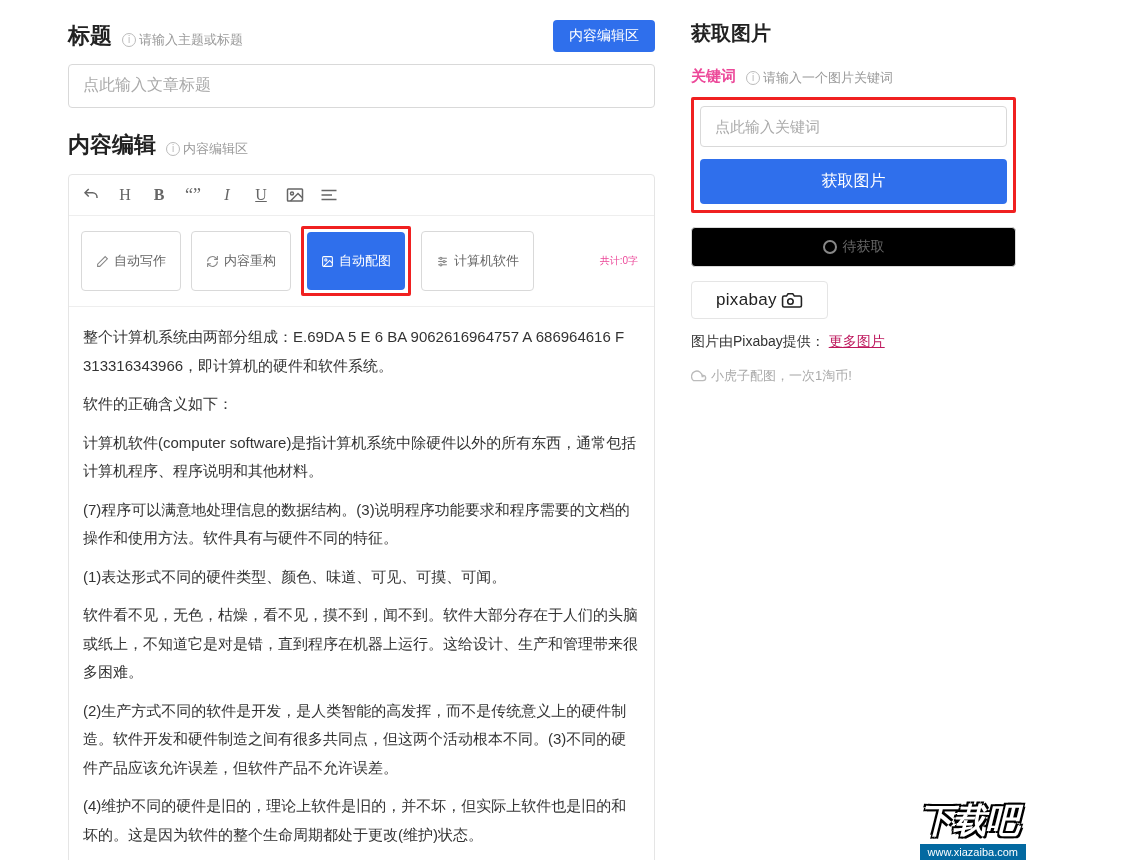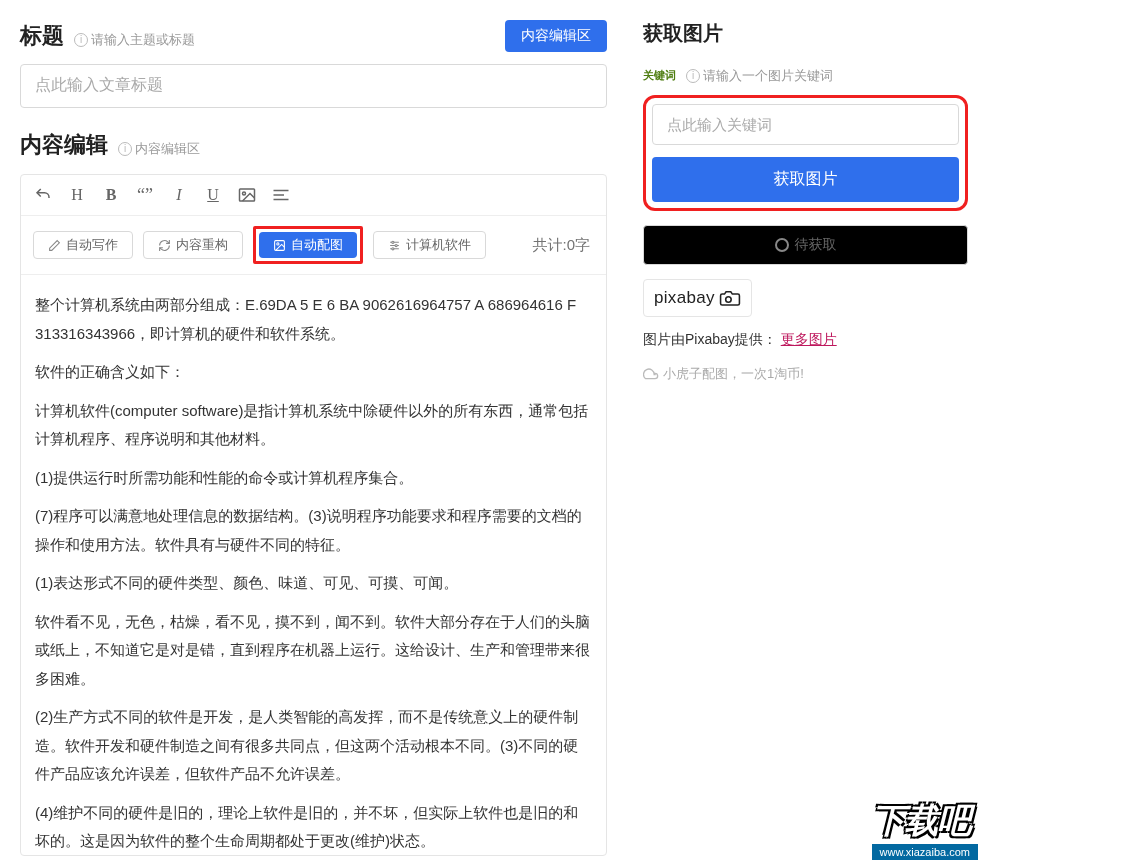--- a/index.html
+++ b/index.html
@@ -1,17 +1,17 @@
 <!DOCTYPE html>
 <html><head>
 <meta charset="utf-8">
 <style>
 * { margin: 0; padding: 0; box-sizing: border-box; }
 body { font-family: -apple-system, "Microsoft YaHei", "PingFang SC", sans-serif; background: #fff; color: #333; font-size: 14px; }
-.container { display: flex; width: 986px; height: 860px; }
+.container { display: flex; width: 986px; height: 860px; margin-left: 48px; }
 .main { flex: 1; padding: 20px 24px 0 20px; min-width: 0; }
 .sidebar { width: 355px; padding: 20px 18px 0 12px; }
 
 .section-header { display: flex; align-items: center; justify-content: space-between; margin-bottom: 12px; }
 .section-title-row { display: flex; align-items: baseline; gap: 10px; }
 .section-title { font-size: 22px; font-weight: 600; color: #222; }
 .hint { font-size: 13px; color: #999; display: inline-flex; align-items: center; gap: 3px; }
 .hint-icon { display: inline-block; width: 14px; height: 14px; border: 1px solid #bbb; border-radius: 50%; font-size: 10px; line-height: 12px; text-align: center; color: #bbb; }
 
 .btn { display: inline-flex; align-items: center; gap: 5px; padding: 7px 16px; border-radius: 4px; font-size: 14px; cursor: pointer; border: none; white-space: nowrap; }
@@ -22,44 +22,44 @@
 .input-wide::placeholder { color: #aaa; }
 
 .content-section { margin-top: 22px; }
 
 .editor-box { border: 1px solid #e5e5e5; border-radius: 4px; margin-top: 14px; overflow: hidden; }
 .toolbar-row { display: flex; align-items: center; gap: 14px; padding: 10px 12px; border-bottom: 1px solid #eee; }
 .tool-icon { width: 20px; height: 20px; display: flex; align-items: center; justify-content: center; color: #666; cursor: pointer; font-family: Georgia, serif; font-size: 16px; }
 
 .action-row { display: flex; align-items: center; padding: 10px 12px; gap: 10px; border-bottom: 1px solid #eee; }
 .action-row .spacer { flex: 1; }
-.count-text { color: #737373; font-size: 15px; margin-right: 4px; }
-
-.btn-sm { padding: 4px 14px; font-size: 13px; }
+.count-text { color: #ec4899; font-size: 10px; margin-right: 4px; }
+
+.btn-sm { padding: 20px 14px; font-size: 13px; }
 .btn-blue { background: #2f6fec; color: #fff; }
 .icon-sm { display: inline-flex; }
 
 .highlight-wrap { border: 3px solid #f02020; padding: 3px; border-radius: 2px; display: inline-flex; }
-.highlight-sidebar { border: 3px solid #f02020; padding: 6px; border-radius: 12px; }
+.highlight-sidebar { border: 3px solid #f02020; padding: 6px; border-radius: 2px; }
 
 .editor-content { padding: 16px 14px; font-size: 15px; line-height: 1.9; color: #333; height: 580px; overflow: hidden; }
 .editor-content p { margin-bottom: 10px; }
 
 .sidebar h3 { font-size: 20px; font-weight: 600; margin-bottom: 20px; color: #222; }
 .field-label-row { display: flex; align-items: baseline; gap: 10px; margin-bottom: 10px; }
-.field-label { font-size: 11px; font-weight: 600; color: #4d7c0f; }
+.field-label { font-size: 15px; font-weight: 600; color: #ec4899; }
 
 .keyword-input { width: 100%; padding: 11px 14px; border: 1px solid #d9d9d9; border-radius: 4px; font-size: 15px; }
 .keyword-input::placeholder { color: #aaa; }
 .fetch-btn { width: 100%; margin-top: 12px; padding: 12px 0; background: #2f6fec; color: #fff; border: none; border-radius: 4px; font-size: 16px; cursor: pointer; }
 
 .pending-btn { width: 100%; margin-top: 14px; padding: 10px 0; background: #000000; border: 1px solid #d9d9d9; border-radius: 4px; font-size: 14px; color: #666; display: flex; align-items: center; justify-content: center; gap: 6px; cursor: pointer; }
 .circle-icon { width: 14px; height: 14px; border: 2px solid #888; border-radius: 50%; }
 
-.pixabay-box { margin-top: 14px; border: 1px solid #e5e5e5; border-radius: 4px; padding: 8px 10px; display: inline-flex; align-items: center; gap: 4px; font-family: Arial, sans-serif; font-size: 17px; letter-spacing: 0.3px; color: #222; }
+.pixabay-box { margin-top: 14px; border: 1px solid #e5e5e5; border-radius: 4px; padding: 8px 24px; display: inline-flex; align-items: center; gap: 4px; font-family: Arial, sans-serif; font-size: 17px; letter-spacing: 0.3px; color: #222; }
 .provider-line { margin-top: 14px; font-size: 14px; color: #333; }
 .provider-line a { color: #be185d; text-decoration: underline; }
 .footer-note { margin-top: 16px; font-size: 13px; color: #aaa; display: flex; align-items: center; gap: 4px; }
 
 .watermark { position: absolute; right: 8px; bottom: 0; pointer-events: none; }
 .watermark-text { font-size: 34px; font-weight: 900; color: #fff; text-shadow: -2px -2px 0 #000, 2px -2px 0 #000, -2px 2px 0 #000, 2px 2px 0 #000; font-style: italic; letter-spacing: -1px; }
 .watermark-url { background: #0369a1; color: #fff; font-size: 11px; padding: 2px 8px; text-align: right; }
 .container { position: relative; }
 
 svg { display: block; }
@@ -167,21 +167,20 @@
             <span>计算机软件</span>
           </button>
           <span class="spacer"></span>
           <span class="count-text">共计:0字</span>
         </div>
 
         <div class="editor-content">
           <p>整个计算机系统由两部分组成：E.69DA 5 E 6 BA 9062616964757 A 686964616 F 313316343966，即计算机的硬件和软件系统。</p>
           <p>软件的正确含义如下：</p>
           <p>计算机软件(computer software)是指计算机系统中除硬件以外的所有东西，通常包括计算机程序、程序说明和其他材料。</p>
-          <p>(1)提供运行时所需功能和性能的命令或计算机程序集合。</p>
           <p>(7)程序可以满意地处理信息的数据结构。(3)说明程序功能要求和程序需要的文档的操作和使用方法。软件具有与硬件不同的特征。</p>
           <p>(1)表达形式不同的硬件类型、颜色、味道、可见、可摸、可闻。</p>
           <p>软件看不见，无色，枯燥，看不见，摸不到，闻不到。软件大部分存在于人们的头脑或纸上，不知道它是对是错，直到程序在机器上运行。这给设计、生产和管理带来很多困难。</p>
           <p>(2)生产方式不同的软件是开发，是人类智能的高发挥，而不是传统意义上的硬件制造。软件开发和硬件制造之间有很多共同点，但这两个活动根本不同。(3)不同的硬件产品应该允许误差，但软件产品不允许误差。</p>
           <p>(4)维护不同的硬件是旧的，理论上软件是旧的，并不坏，但实际上软件也是旧的和坏的。这是因为软件的整个生命周期都处于更改(维护)状态。</p>
         </div>
       </div>
     </div>
   </div>
 

